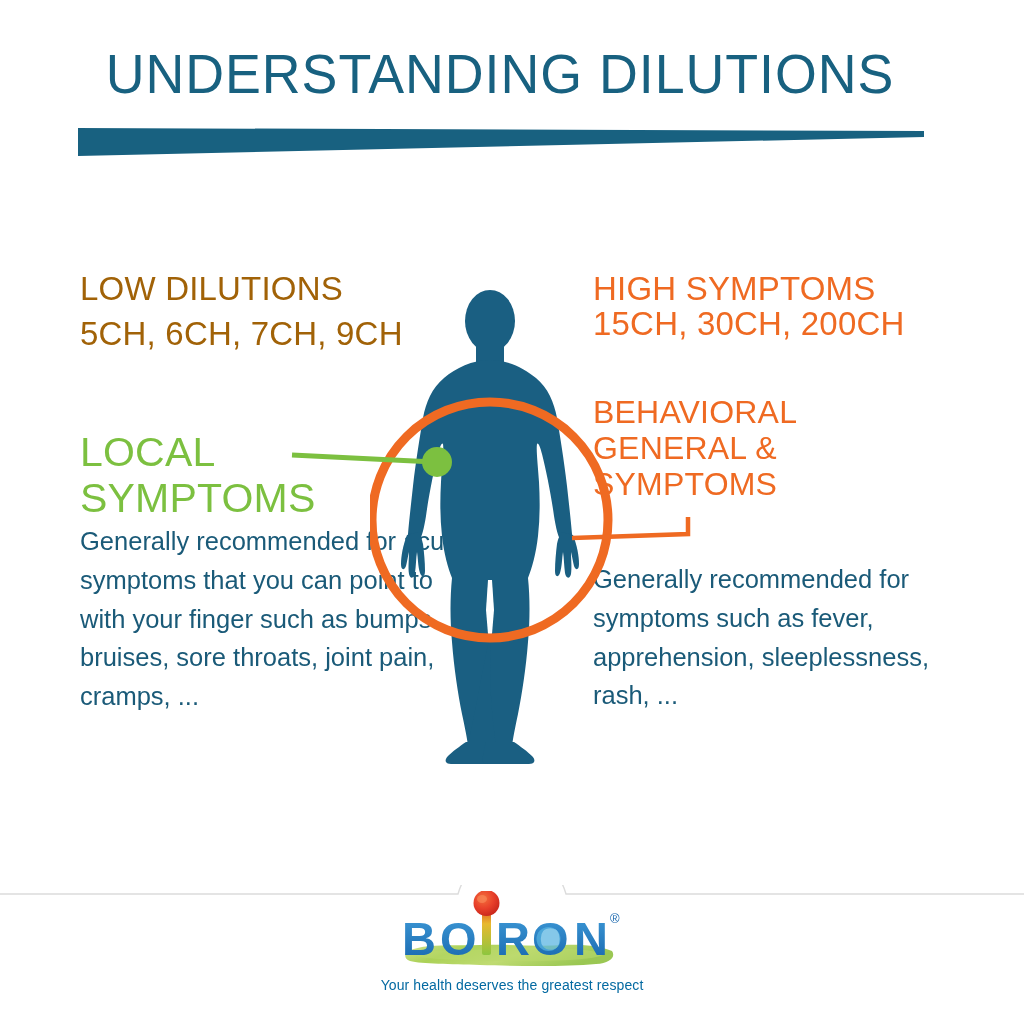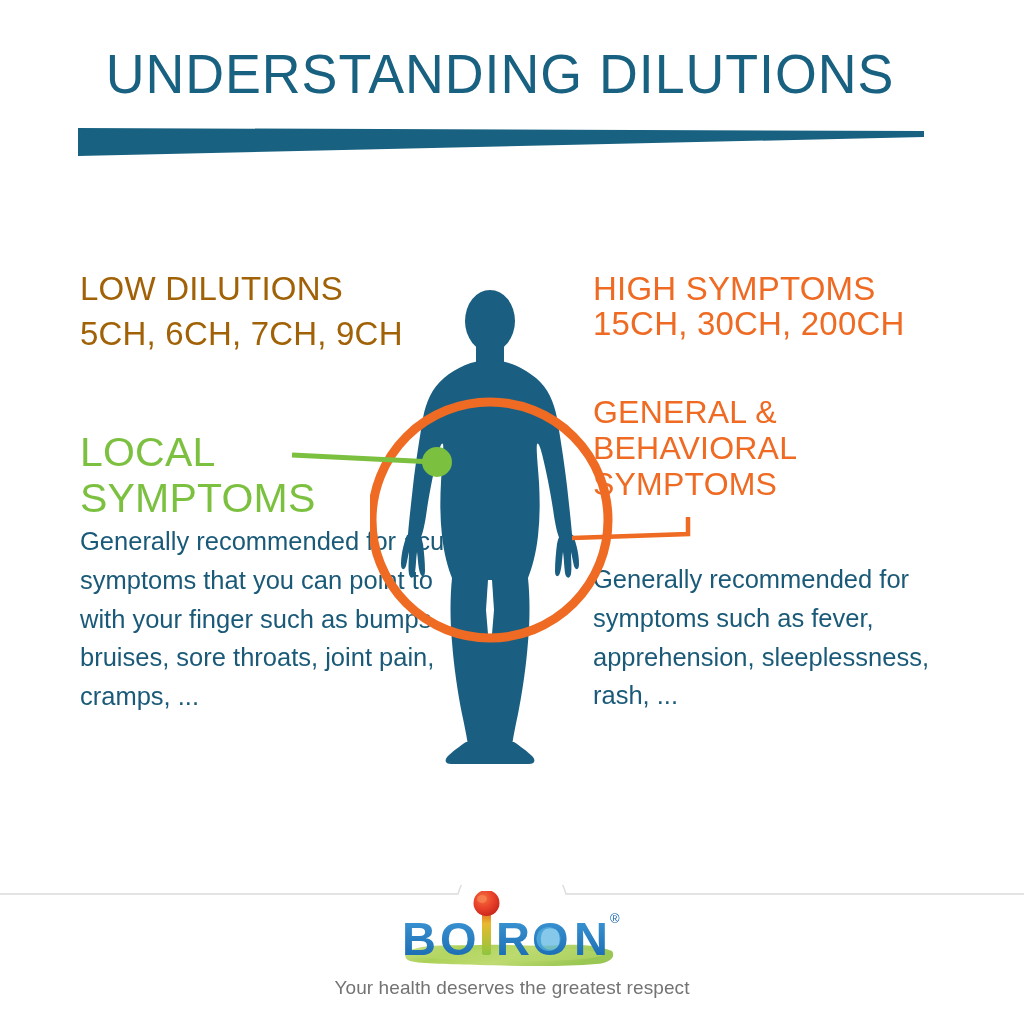--- a/index.html
+++ b/index.html
@@ -119,22 +119,22 @@
   #logo-svg {
     position: absolute;
     left: 396px; top: 6px;
     width: 232px; height: 80px;
   }
   #footer-tagline {
     position: absolute;
     left: 0; top: 92px;
     width: 1024px;
     text-align: center;
-    color: #737373;
-    font-size: 19px;
+    color: #0369a1;
+    font-size: 14px;
     font-weight: 400;
     letter-spacing: 0.1px;
   }
 </style>
 </head>
 <body>
 
 <div id="page">
 
   <div id="title-block">
@@ -155,22 +155,22 @@
   </div>
 
   <div class="body-text" id="left-body-text">Generally recommended for acute symptoms that you can point to with your finger such as bumps bruises, sore throats, joint pain, cramps, ...</div>
 
   <div class="col-head" id="high-dilutions-heading">
     <span class="h-line1">HIGH SYMPTOMS</span>
     <span class="h-line2">15CH, 30CH, 200CH</span>
   </div>
 
   <div class="col-head" id="general-symptoms-heading">
+    <span>BEHAVIORAL</span>
     <span>GENERAL &amp;</span>
-    <span>BEHAVIORAL</span>
     <span>SYMPTOMS</span>
   </div>
 
   <div class="body-text" id="right-body-text">Generally recommended for symptoms such as fever, apprehension, sleeplessness, rash, ...</div>
 
   <svg id="figure-svg" viewBox="0 0 260 480" preserveAspectRatio="xMidYMid meet">
     <g>
 
       <ellipse cx="120" cy="31" rx="25" ry="31" fill="#1a5f82"></ellipse>
 

